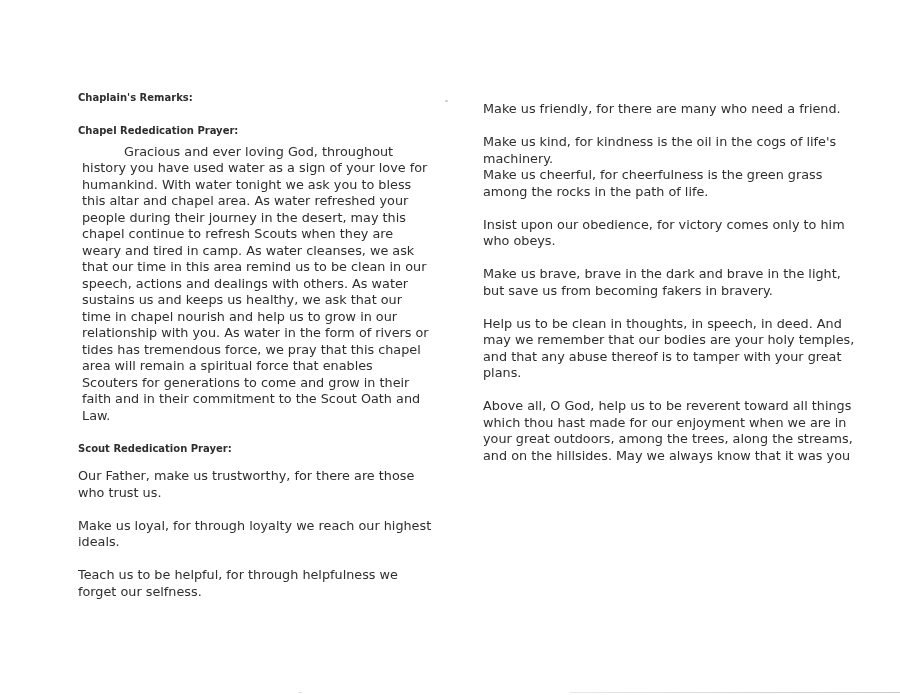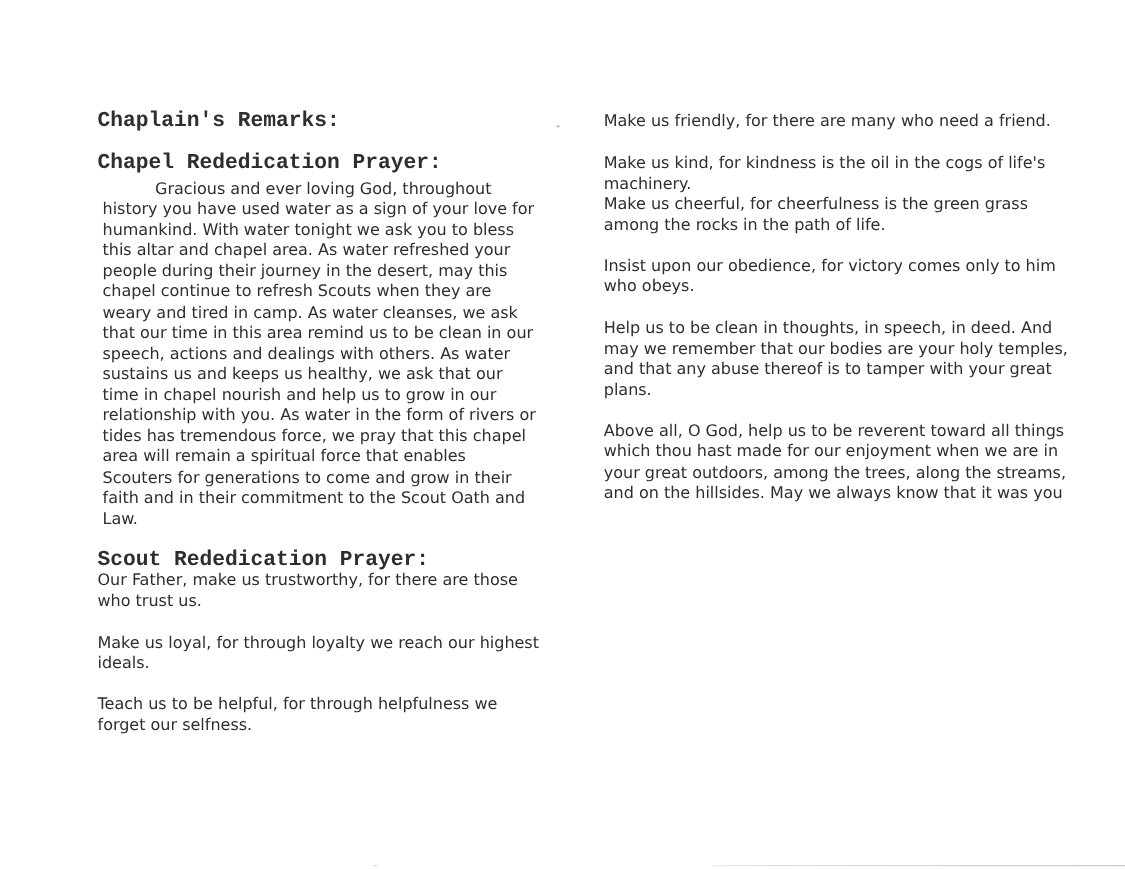--- a/index.html
+++ b/index.html
@@ -18,34 +18,33 @@
     line-height: 16.5px;
     color: var(--ink, #2e2e2e);
   }
   .col {
     position: absolute;
     top: 90px;
   }
   .col-left  { left: 78px;  width: 356px; }
   .col-right { left: 483px; width: 372px; }
   h3 {
-    font-size: 17px;
+    font-size: 10px;
     line-height: 16.5px;
     font-weight: bold;
     margin: 16.5px 0 0 0;
-    font-family: Liberation Mono, monospace;
   }
   h3.first { margin-top: 0; }
   p { margin: 0; }
   p.body-indent {
     text-indent: 42px;
     margin: 4px;
   }
   .para { margin: 16.5px 0 0 0; }
-  .para:first-child { margin-top: 0; }
+  .para:first-child { margin-top: 11px; }
   .para.tight { margin-top: 0; }
   .scan-speck {
     position: absolute;
     left: 445px;
     top: 100px;
     width: 3px;
     height: 2px;
     background: #c9c9c9;
     border-radius: 50%;
   }
@@ -84,20 +83,21 @@
         <p class="para">Teach us to be helpful, for through helpfulness we forget our selfness.</p>
       </div>
   </div>
 
   <div class="col col-right">
     <div>
         <p class="para">Make us friendly, for there are many who need a friend.</p>
         <p class="para">Make us kind, for kindness is the oil in the cogs of life's machinery.</p>
         <p class="para tight">Make us cheerful, for cheerfulness is the green grass among the rocks in the path of life.</p>
         <p class="para">Insist upon our obedience, for victory comes only to him who obeys.</p>
+        <p class="para">Make us brave, brave in the dark and brave in the light, but save us from becoming fakers in bravery.</p>
         <p class="para">Help us to be clean in thoughts, in speech, in deed. And may we remember that our bodies are your holy temples, and that any abuse thereof is to tamper with your great plans.</p>
         <p class="para">Above all, O God, help us to be reverent toward all things which thou hast made for our enjoyment when we are in your great outdoors, among the trees, along the streams, and on the hillsides. May we always know that it was you</p>
       </div>
   </div>
 
   <div class="scan-speck"></div>
   <div class="scan-tick"></div>
   <div class="scan-edge-line"></div>
 
 </div>

